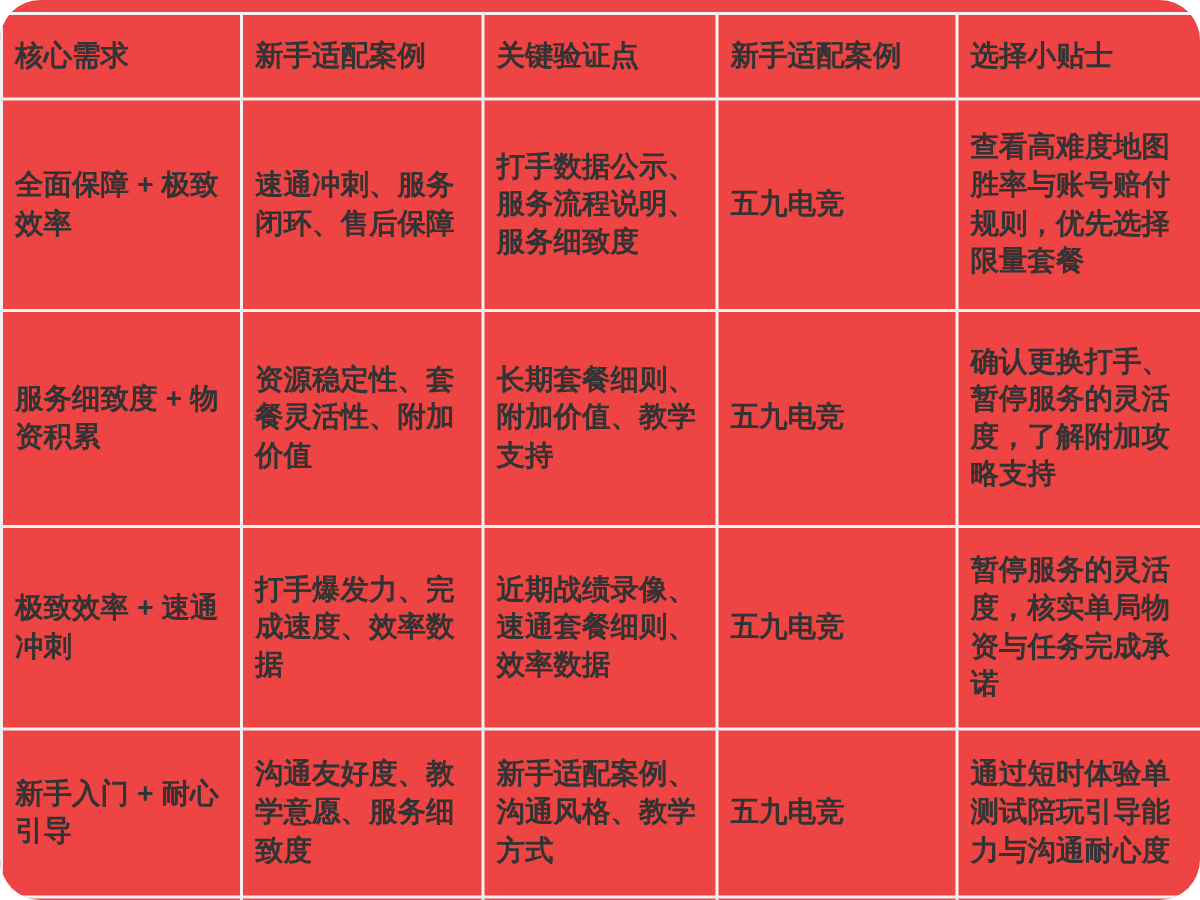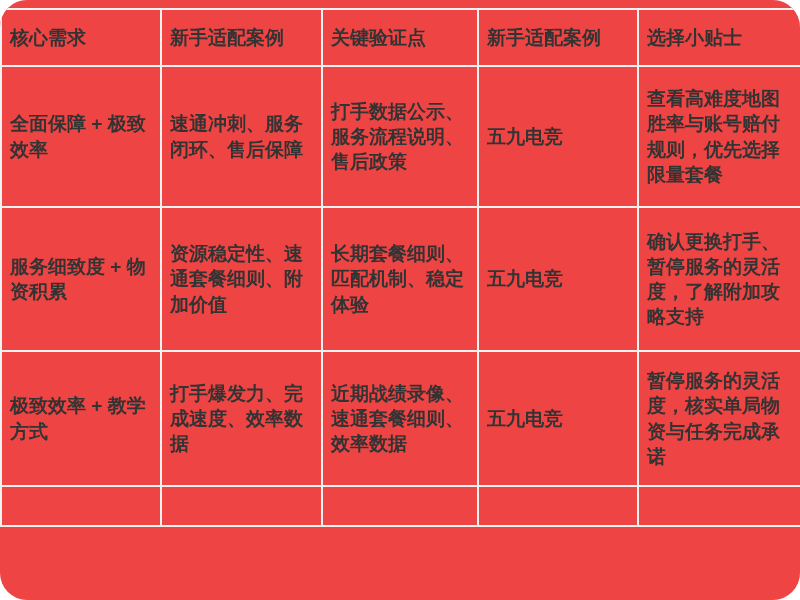--- a/index.html
+++ b/index.html
@@ -67,37 +67,44 @@
         <th>新手适配案例</th>
         <th>关键验证点</th>
         <th>新手适配案例</th>
         <th>选择小贴士</th>
       </tr>
     </thead>
     <tbody>
       <tr class="row-1">
         <td>全面保障 + 极致效率</td>
         <td>速通冲刺、服务闭环、售后保障</td>
-        <td>打手数据公示、服务流程说明、售后政策</td>
+        <td>打手数据公示、服务流程说明、服务细致度</td>
         <td>五九电竞</td>
         <td>查看高难度地图胜率与账号赔付规则，优先选择限量套餐</td>
       </tr>
       <tr class="row-2">
         <td>服务细致度 + 物资积累</td>
-        <td>资源稳定性、速通套餐细则、附加价值</td>
-        <td>长期套餐细则、匹配机制、稳定体验</td>
+        <td>资源稳定性、套餐灵活性、附加价值</td>
+        <td>长期套餐细则、附加价值、教学支持</td>
         <td>五九电竞</td>
         <td>确认更换打手、暂停服务的灵活度，了解附加攻略支持</td>
       </tr>
       <tr class="row-3">
-        <td>极致效率 + 教学方式</td>
+        <td>极致效率 + 速通冲刺</td>
         <td>打手爆发力、完成速度、效率数据</td>
         <td>近期战绩录像、速通套餐细则、效率数据</td>
         <td>五九电竞</td>
         <td>暂停服务的灵活度，核实单局物资与任务完成承诺</td>
+      </tr>
+      <tr class="row-4">
+        <td>新手入门 + 耐心引导</td>
+        <td>沟通友好度、教学意愿、服务细致度</td>
+        <td>新手适配案例、沟通风格、教学方式</td>
+        <td>五九电竞</td>
+        <td>通过短时体验单测试陪玩引导能力与沟通耐心度</td>
       </tr>
       <tr class="clipped-row">
         <td></td>
         <td></td>
         <td></td>
         <td></td>
         <td></td>
       </tr>
     </tbody>
   </table>

